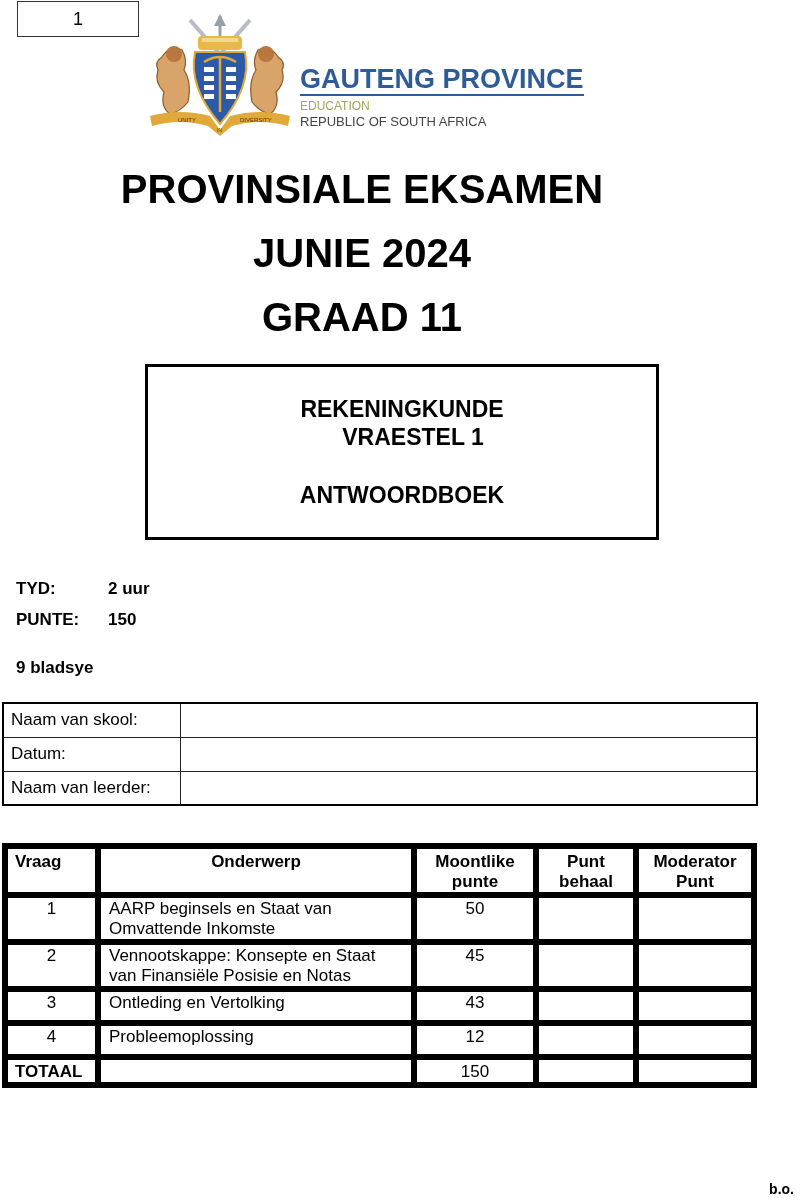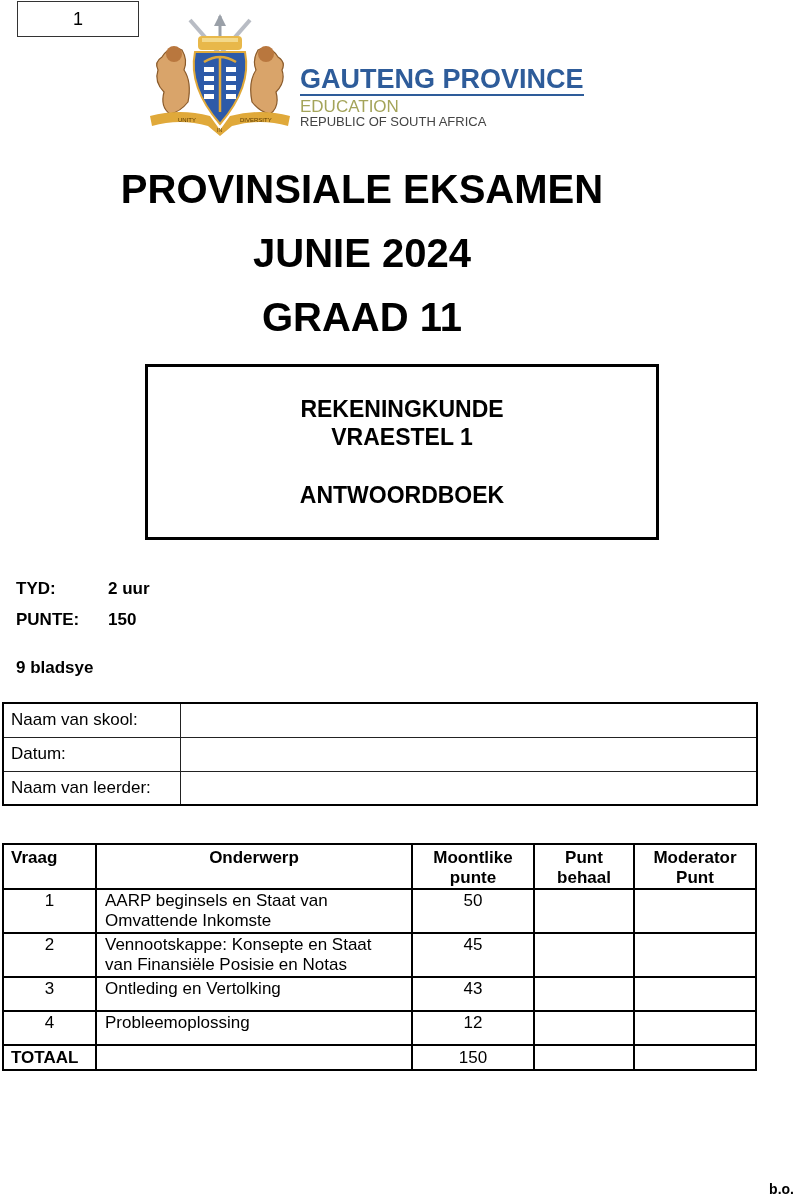--- a/index.html
+++ b/index.html
@@ -16,57 +16,57 @@
     .logo {
       position: absolute; left: 140px; top: 12px; width: 420px; height: 125px;
     }
     .crest { position: absolute; left: 0; top: 0; width: 160px; height: 125px; }
     .logo-text { position: absolute; left: 160px; top: 52px; }
     .logo-title {
       font-size: 27px; font-weight: bold; color: #2e5c9a; letter-spacing: 0px;
       border-bottom: 2px solid #2e5c9a; padding-bottom: 0px; line-height: 30px;
       white-space: nowrap;
     }
-    .logo-sub1 { font-size: 17px; color: #a4a45a; line-height: 15px; margin-top: 3px; }
+    .logo-sub1 { font-size: 12px; color: #a4a45a; line-height: 15px; margin-top: 3px; }
     .logo-sub2 { font-size: 13px; color: #444; line-height: 16px; }
 
     .title-line {
       position: absolute; left: 0; width: 724px; text-align: center;
       font-weight: bold; font-size: 40px; line-height: 46px;
     }
     .t1 { top: 166px; }
     .t2 { top: 230px; }
     .t3 { top: 294px; }
 
     .subject-box {
       position: absolute; left: 145px; top: 364px; width: 514px; height: 176px;
       border: 3px solid #000; box-sizing: border-box; text-align: center;
       font-weight: bold; font-size: 23px;
     }
     .subject-box .s1 { position: absolute; top: 28px; left: 0; width: 100%; line-height: 28px; }
-    .subject-box .s2 { position: absolute; top: 56px; left: 0; width: 100%; line-height: 28px; }
+    .subject-box .s2 { position: absolute; top: 56px; left: 11px; width: 100%; line-height: 28px; }
     .subject-box .s3 { position: absolute; top: 114px; left: 0; width: 100%; line-height: 28px; }
 
     .meta { position: absolute; left: 16px; font-weight: bold; font-size: 17px; }
     .meta .label { display: inline-block; width: 92px; }
     .m1 { top: 579px; }
     .m2 { top: 610px; }
     .m3 { top: 658px; }
 
     table { border-collapse: collapse; position: absolute; }
     .info-table { left: 2px; top: 702px; width: 756px; border: 2px solid #000; }
     .info-table td {
       border: 1px solid #222; height: 34px; padding: 0 7px; font-size: 17px;
       box-sizing: border-box; vertical-align: middle;
     }
     .info-table td.lbl { width: 177px; }
 
     .marks-table { left: 2px; top: 843px; width: 755px; border: 2px solid #000; }
     .marks-table th, .marks-table td {
-      border: 2px solid #000000; font-size: 17px; padding: 0 7px; line-height: 20px;
+      border: 6px solid #000000; font-size: 17px; padding: 0 7px; line-height: 20px;
       vertical-align: top; box-sizing: border-box;
     }
     .marks-table th { font-weight: bold; height: 45px; padding-top: 3px; }
     .marks-table th.c-vraag { text-align: left; width: 93px; }
     .marks-table th.c-onder { text-align: center; width: 316px; margin-top: 36px; }
     .marks-table th.c-moon { text-align: center; width: 122px; }
     .marks-table th.c-punt { text-align: center; width: 100px; }
     .marks-table th.c-mod { text-align: center; }
     .marks-table tr.header-row { border-bottom: 2px solid #000; }
     .marks-table td.num { text-align: center; }

